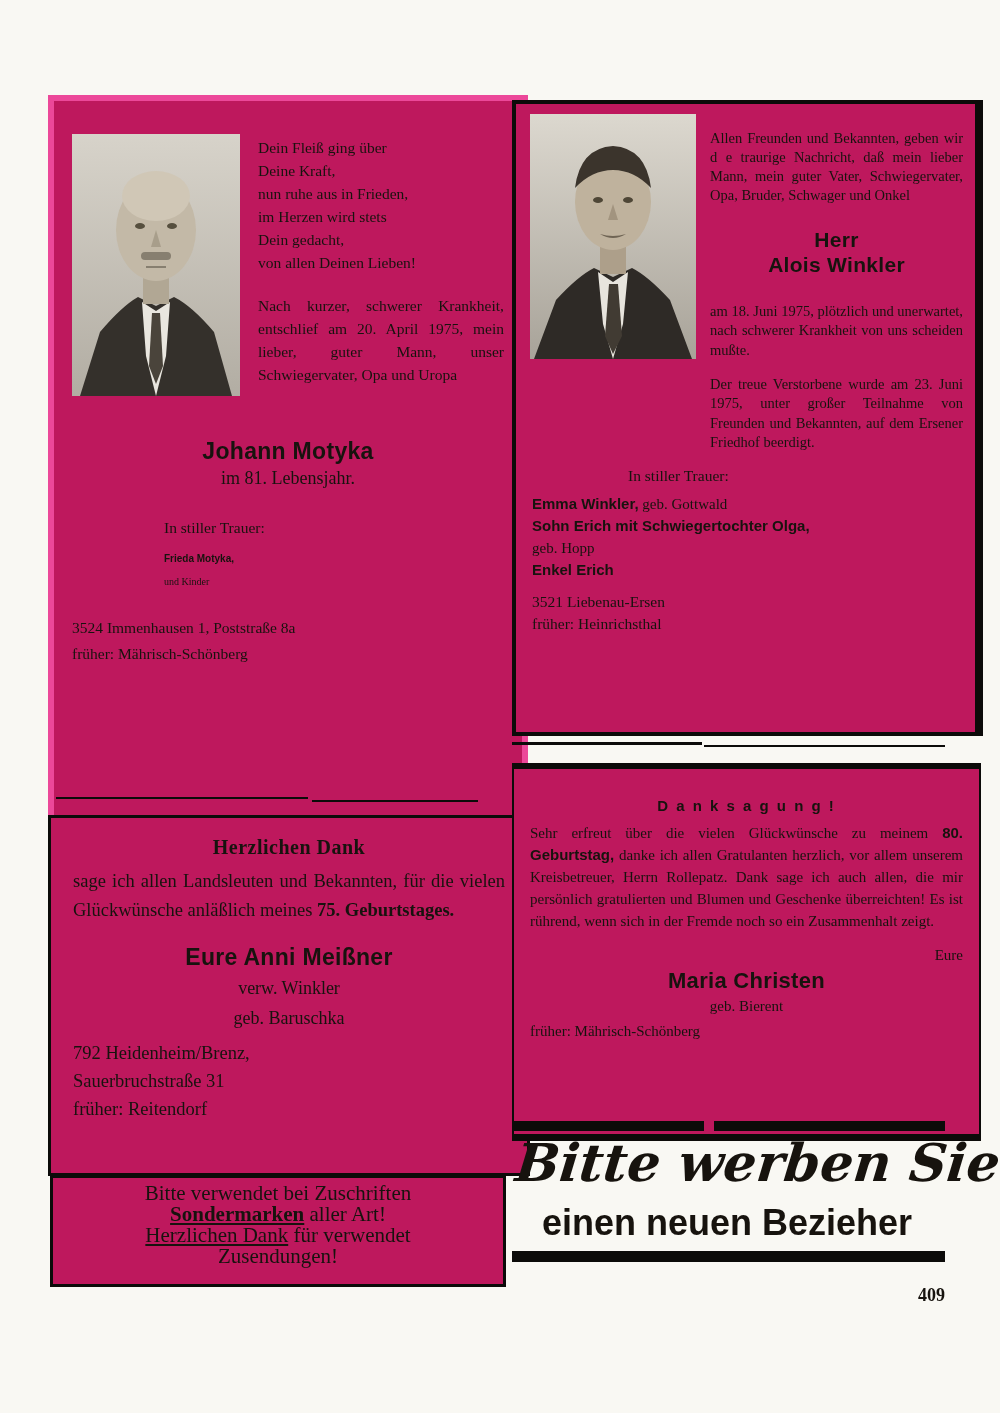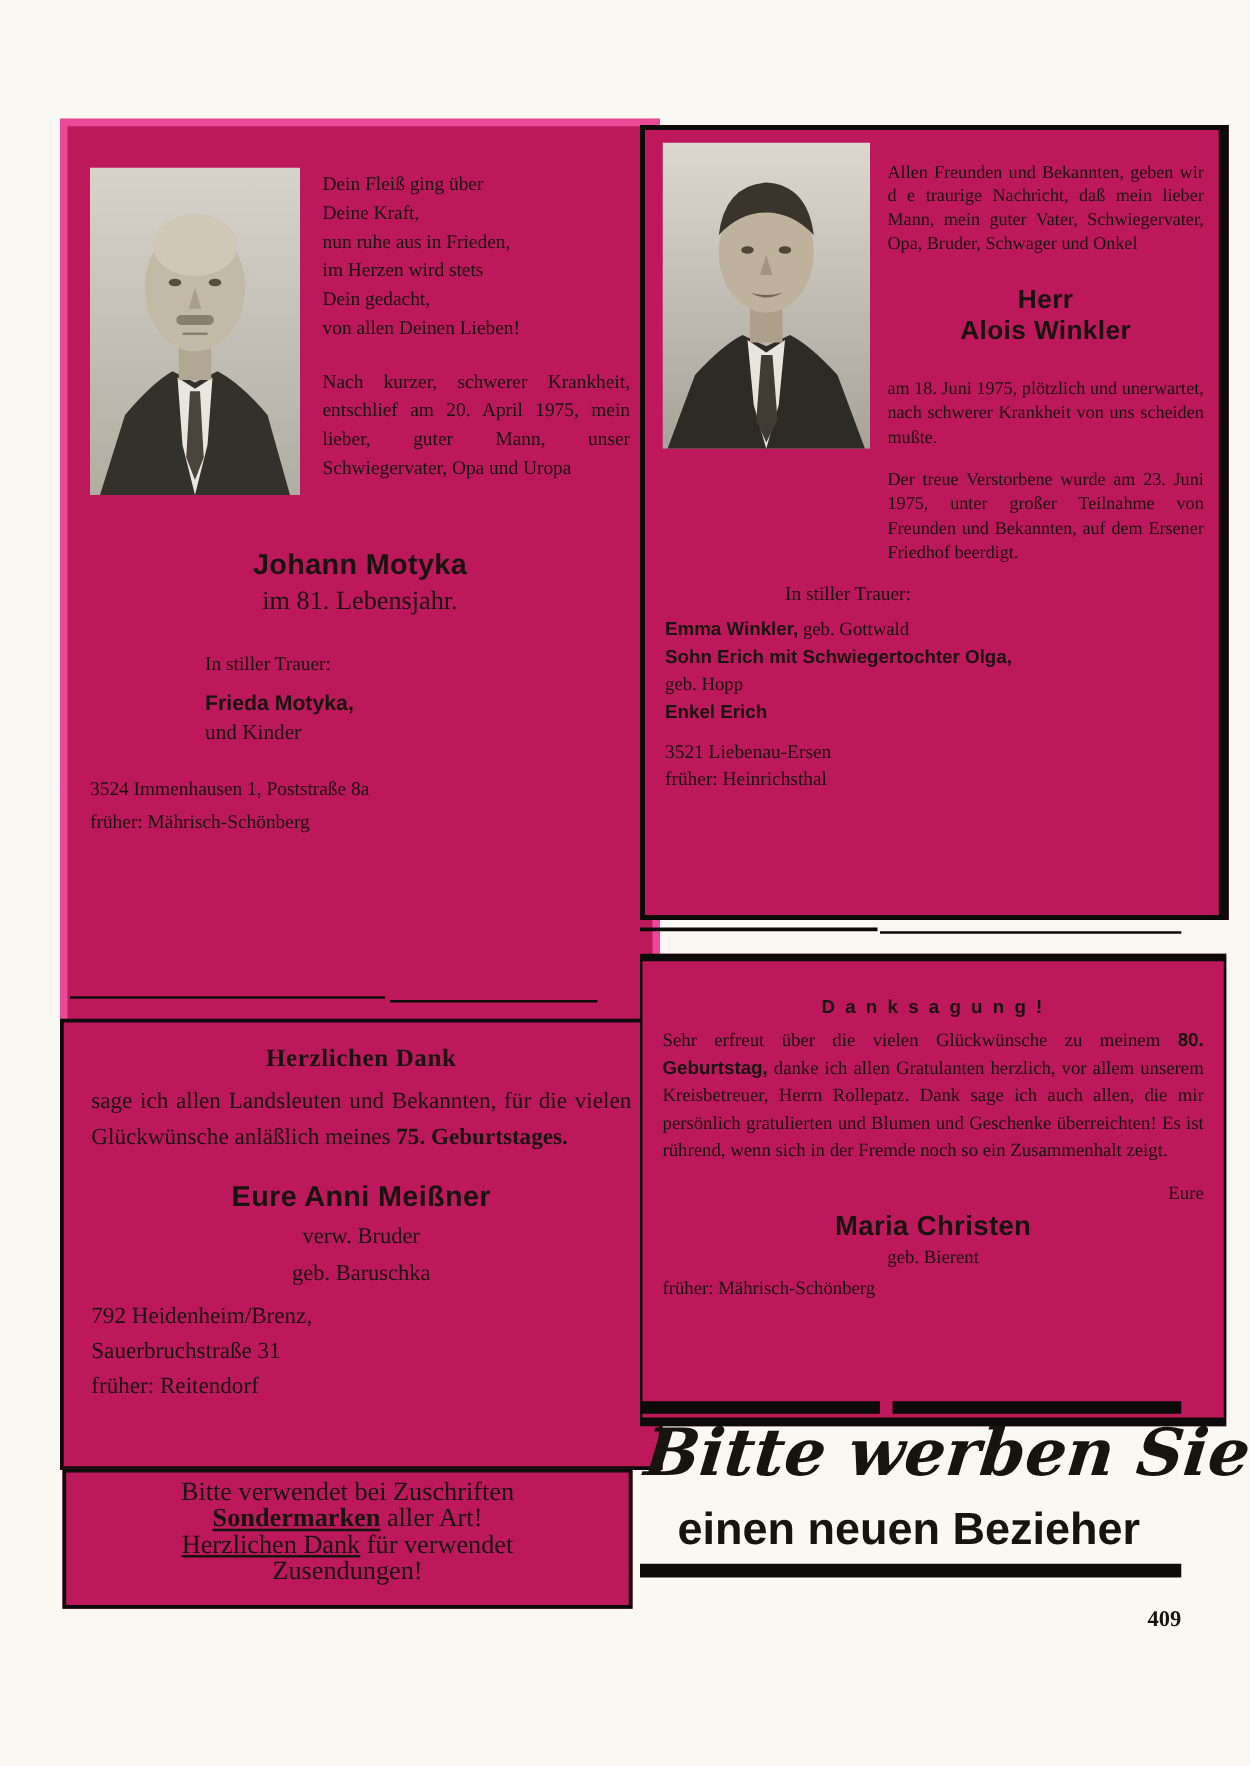--- a/index.html
+++ b/index.html
@@ -12,23 +12,23 @@
   .m-top{display:flex;gap:18px;}
   .photo{flex:none;}
   .photo svg{display:block;width:100%;height:100%;}
   .photo-motyka{width:168px;height:262px;}
   .m-right{flex:1;padding-top:2px;}
   .epitaph div{font-size:15.5px;line-height:23px;}
   .m-announce{margin-top:20px;font-size:15.5px;line-height:23px;text-align:justify;}
   .name-lg{font-family:"Liberation Sans","DejaVu Sans",sans-serif;font-weight:700;font-size:23px;letter-spacing:.3px;}
   .center{text-align:center;}
   .m-name{margin-top:36px;}
-  .m-age{font-size:21px;margin-top:3px;}
+  .m-age{font-size:18px;margin-top:3px;}
   .m-trauer{margin-top:30px;margin-left:92px;font-size:15.5px;}
-  .m-mourners{margin-top:10px;margin-left:92px;font-size:17px;line-height:23px;}
+  .m-mourners{margin-top:10px;margin-left:92px;font-size:10px;line-height:23px;}
   .bold-sans{font-family:"Liberation Sans","DejaVu Sans",sans-serif;font-weight:700;}
   .m-addr{margin-top:26px;font-size:15.5px;}
   .m-former{margin-top:8px;font-size:15.5px;}
 
   
   .box-winkler{left:512px;top:100px;width:433px;height:618px;border:4px solid #0c0b09;border-right-width:8px;padding:10px 12px 0 14px;}
   .w-photo-wrap{float:left;width:166px;height:320px;margin-right:14px;}
   .photo-winkler{width:166px;height:245px;}
   .w-announce{font-size:14.5px;line-height:19px;text-align:justify;}
   .w-nameblock{margin-top:22px;text-align:center;}
@@ -176,21 +176,21 @@
 
   <div class="rule rule-left-a"></div>
   <div class="rule rule-left-b"></div>
   <div class="rule rule-right-a"></div>
   <div class="rule rule-right-b"></div>
 
   <section class="box box-meissner">
     <div class="hz-heading">Herzlichen Dank</div>
     <p class="hz-body"><span>sage ich allen Landsleuten und Bekannten, für die vielen Glückwünsche anläßlich meines </span><span class="bold-serif">75. Geburtstages.</span></p>
     <div class="name-lg hz-name">Eure Anni Meißner</div>
-    <div class="hz-center">verw. Bruder</div>
+    <div class="hz-center">verw. Winkler</div>
     <div class="hz-center">geb. Baruschka</div>
     <div class="hz-addr">
       <div>792 Heidenheim/Brenz,</div>
       <div>Sauerbruchstraße 31</div>
     </div>
     <div class="hz-former">früher: Reitendorf</div>
   </section>
 
   <section class="box box-christen">
     <div class="dk-heading">D a n k s a g u n g !</div>

